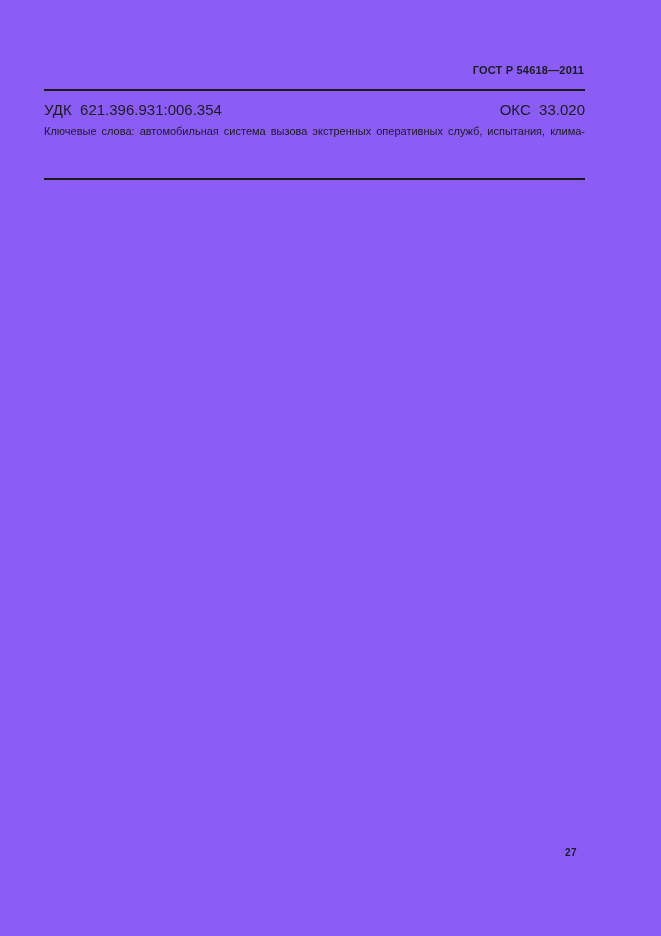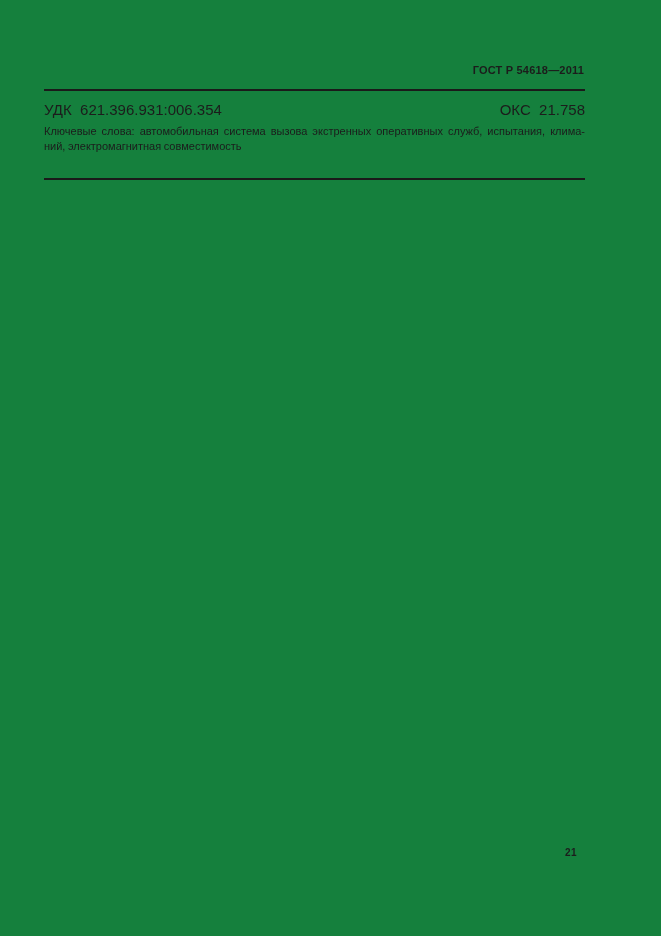--- a/index.html
+++ b/index.html
@@ -5,21 +5,21 @@
   * { box-sizing: border-box; }
   html, body {
     margin: 0;
     padding: 0;
     background: #ffffff;
   }
   .page {
     position: relative;
     width: 661px;
     height: 936px;
-    background: #15803d;
+    background: #8b5cf6;
     font-family: "Liberation Sans", "DejaVu Sans", sans-serif;
     color: #1c1c1c;
     overflow: hidden;
   }
   .std-number {
     position: absolute;
     top: 64px;
     right: 77px;
     font-size: 11px;
     font-weight: bold;
@@ -71,25 +71,24 @@
 <body>
 
 <div class="page">
 
   <div class="std-number">ГОСТ Р 54618—2011</div>
 
   <div class="rule rule-thin"></div>
 
   <div class="udk-row">
     <span class="pre">УДК  621.396.931:006.354</span>
-    <span class="pre">ОКС  21.758</span>
+    <span class="pre">ОКС  33.020</span>
   </div>
 
   <div class="keywords">
     <div class="kw-line kw-justify">Ключевые слова: автомобильная система вызова экстренных оперативных служб, испытания, клима-</div>
-    <div class="kw-line">ний, электромагнитная совместимость</div>
   </div>
 
   <div class="rule rule-thick"></div>
 
-  <div class="page-number">21</div>
+  <div class="page-number">27</div>
 
 </div>
 
 </body></html>

